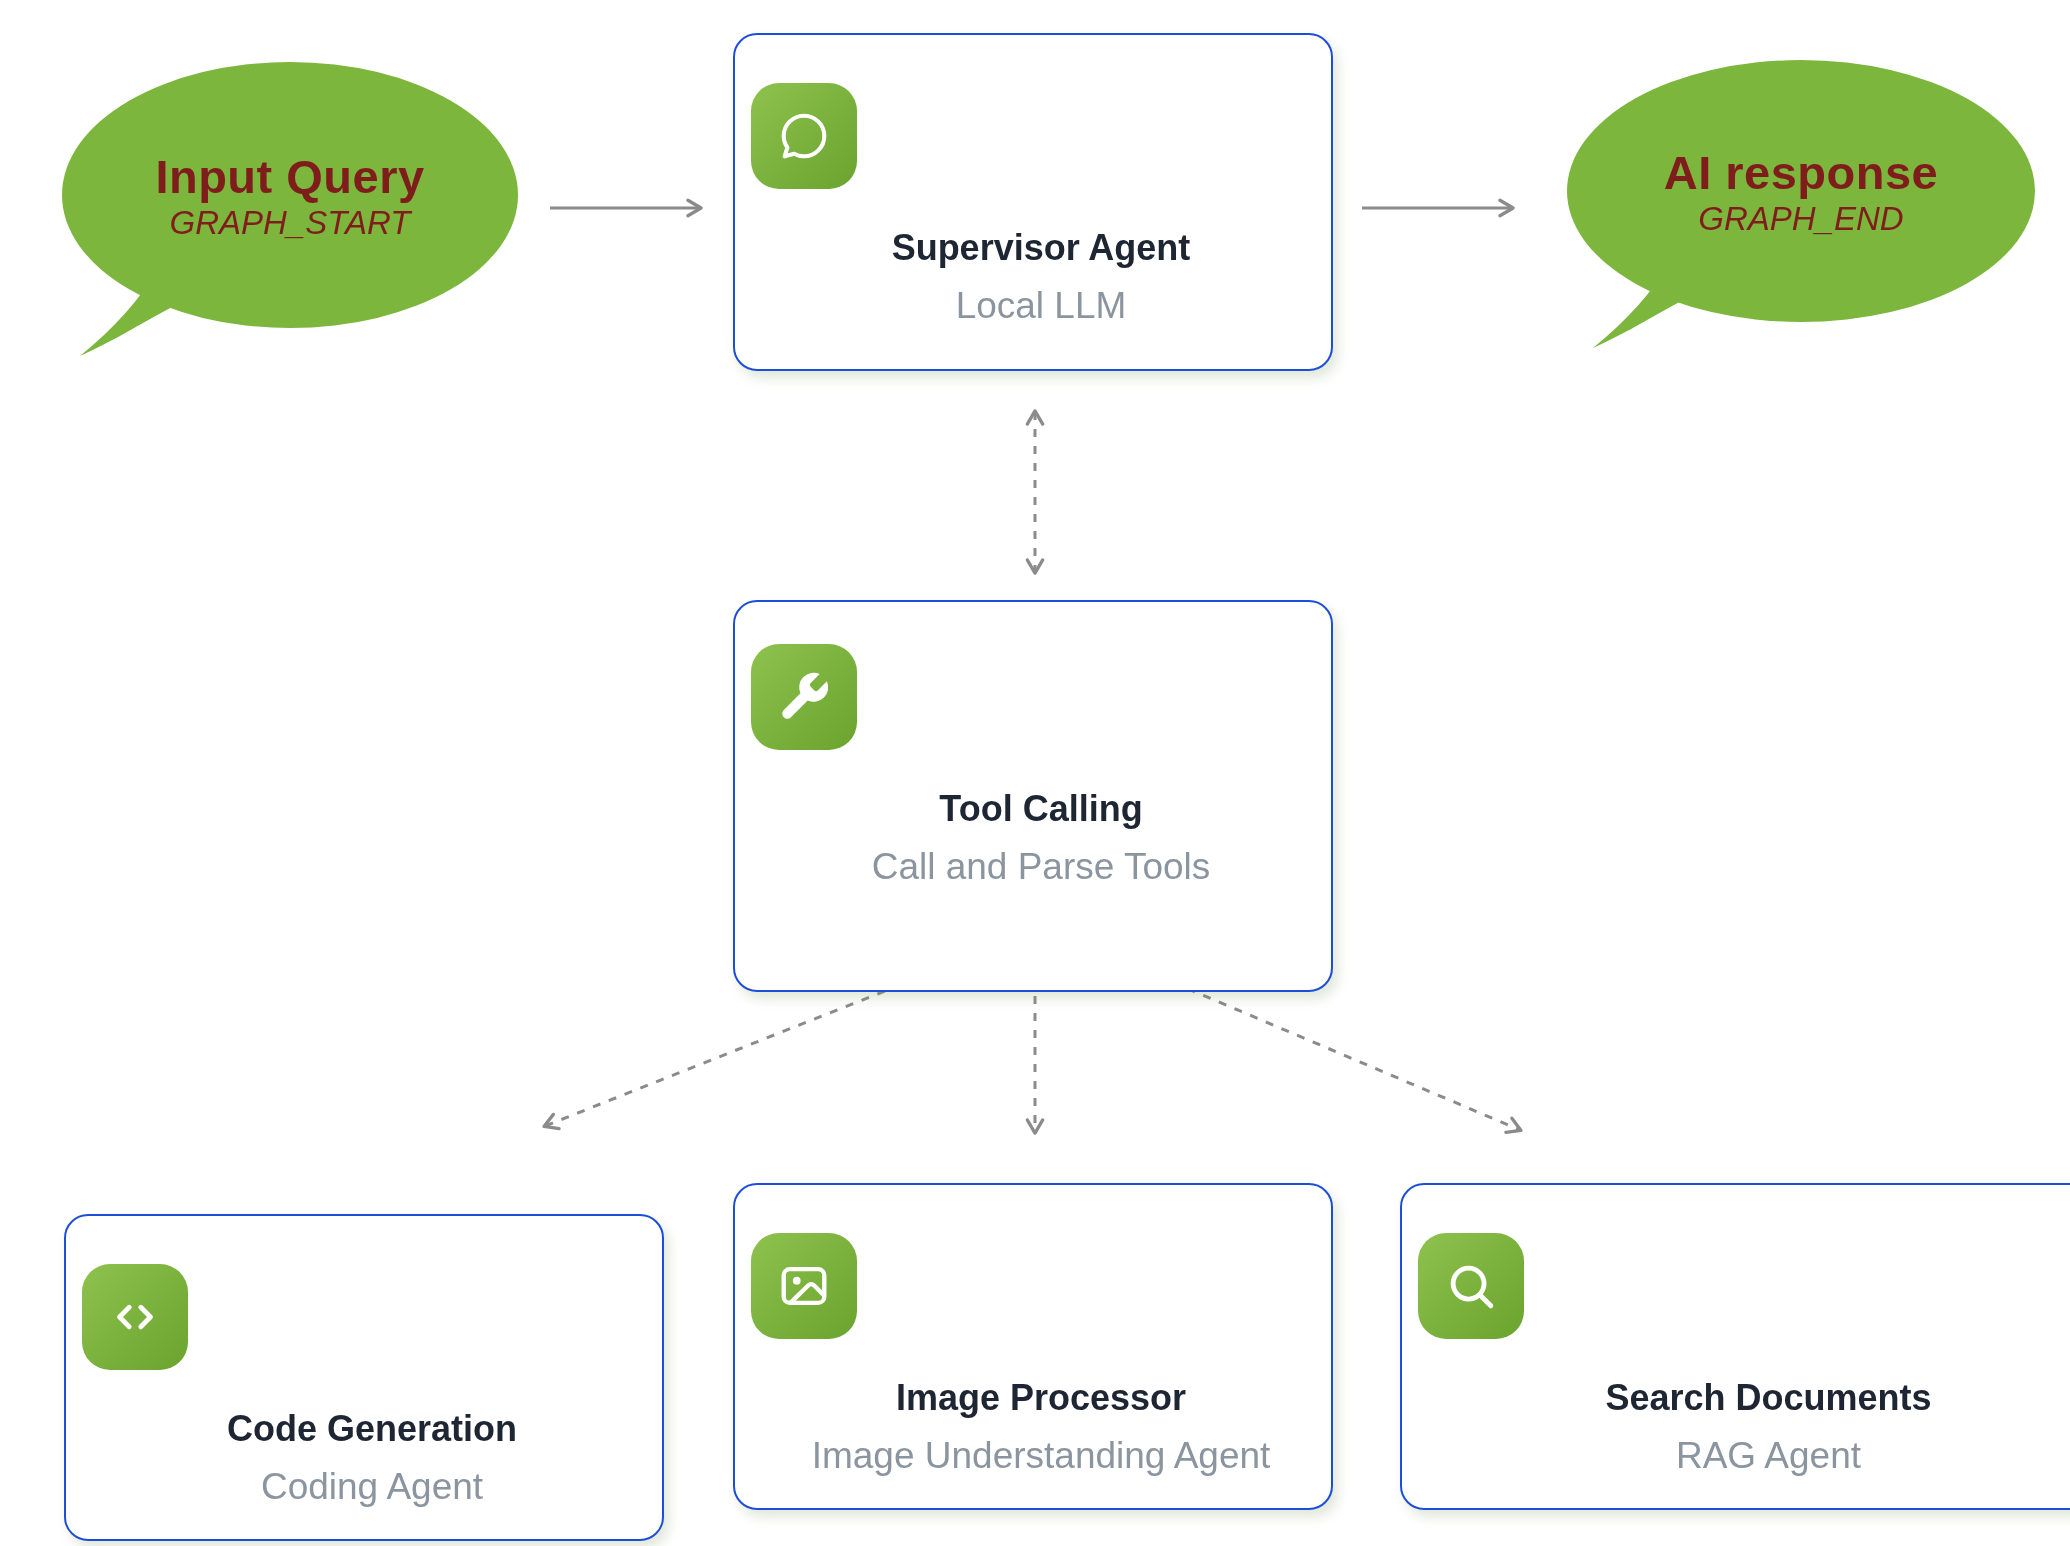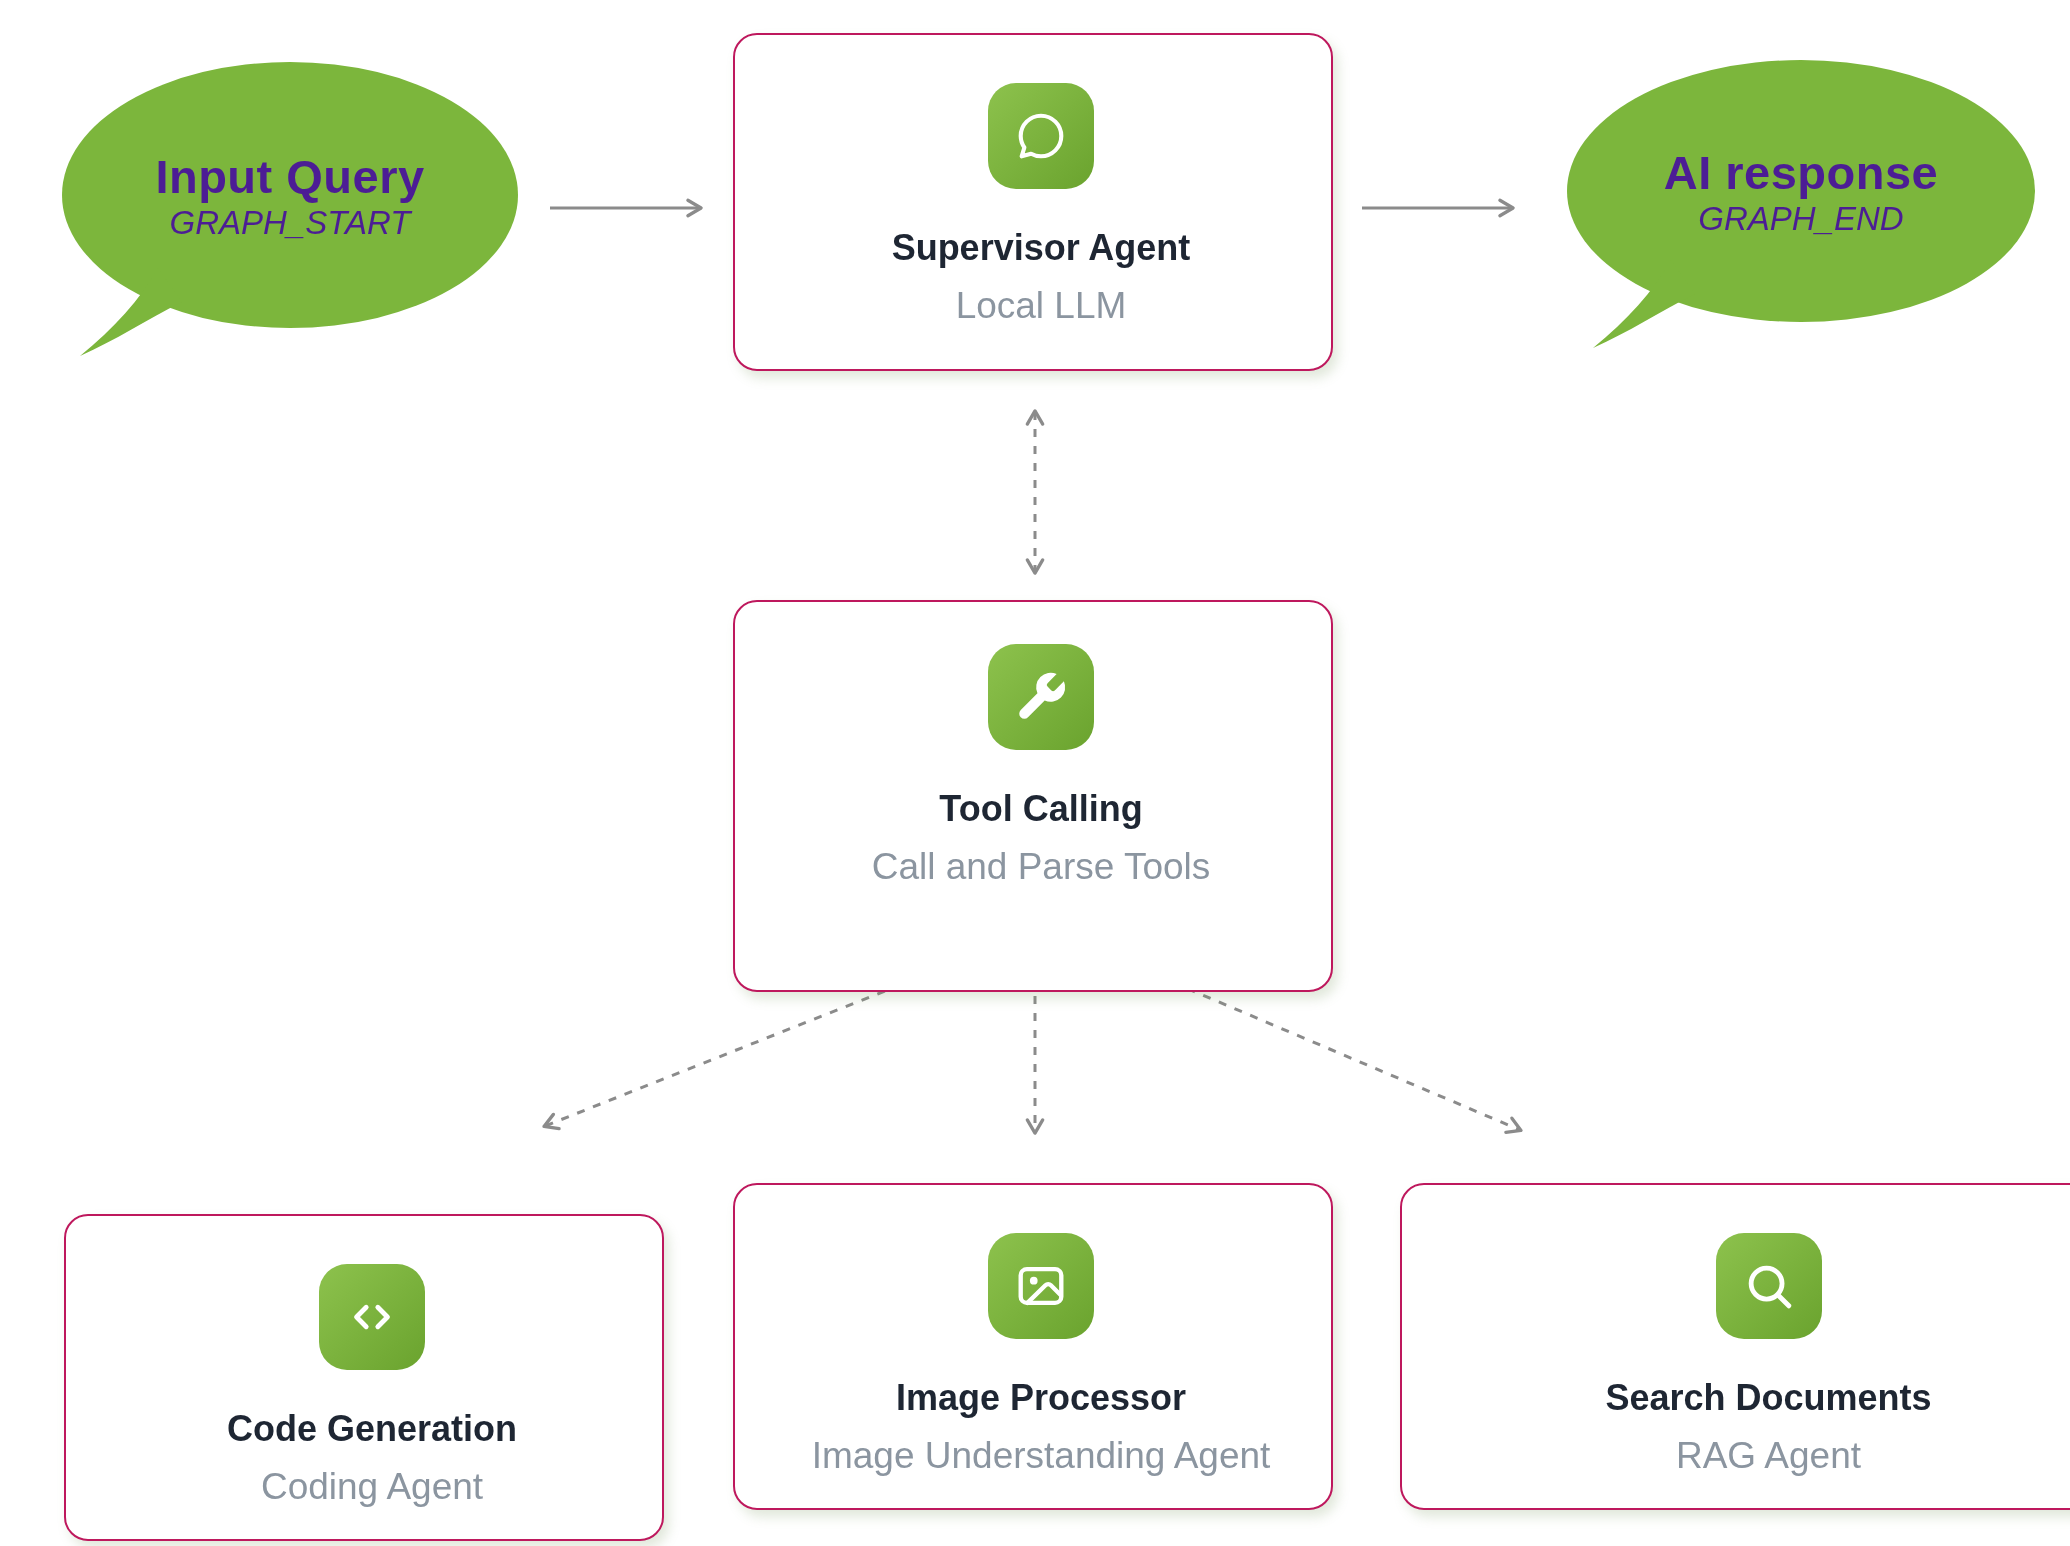--- a/index.html
+++ b/index.html
@@ -25,21 +25,21 @@
   
   .bubble {
     position: absolute;
     background: #7cb63c;
     border-radius: 50%;
     display: flex;
     flex-direction: column;
     align-items: center;
     justify-content: center;
     text-align: center;
-    color: #4c1d95;
+    color: #7f1d1d;
   }
   .bubble-start { left: 62px; top: 62px; width: 456px; height: 266px; }
   .bubble-end   { left: 1567px; top: 60px; width: 468px; height: 262px; align-items: center; }
   .bubble-title {
     font-size: 47px;
     font-weight: 700;
     letter-spacing: 0.5px;
   }
   .bubble-sub {
     font-size: 33px;
@@ -53,26 +53,25 @@
     left: 16px;
     bottom: -30px;
     pointer-events: none;
   }
   .bubble-end .tail { left: 24px; bottom: -28px; }
 
   
   .card {
     position: absolute;
     background: #ffffff;
-    border: 2px solid #be185d;
+    border: 2px solid #1d4ed8;
     border-radius: 24px;
     box-shadow: 5px 7px 12px rgba(120, 150, 90, 0.22);
     display: flex;
     flex-direction: column;
-    align-items: center;
     text-align: center;
     box-sizing: border-box;
     padding-top: 48px;
     padding-left: 16px;
   }
   .card-supervisor { left: 733px; top: 33px;   width: 600px; height: 338px; }
   .card-tool      { left: 733px; top: 600px;  width: 600px; height: 392px; padding-top: 42px; }
   .card-code      { left: 64px;   top: 1214px; width: 600px; height: 327px; }
   .card-image     { left: 733px;  top: 1183px; width: 600px; height: 327px; }
   .card-search    { left: 1400px; top: 1183px; width: 721px; height: 327px; }

